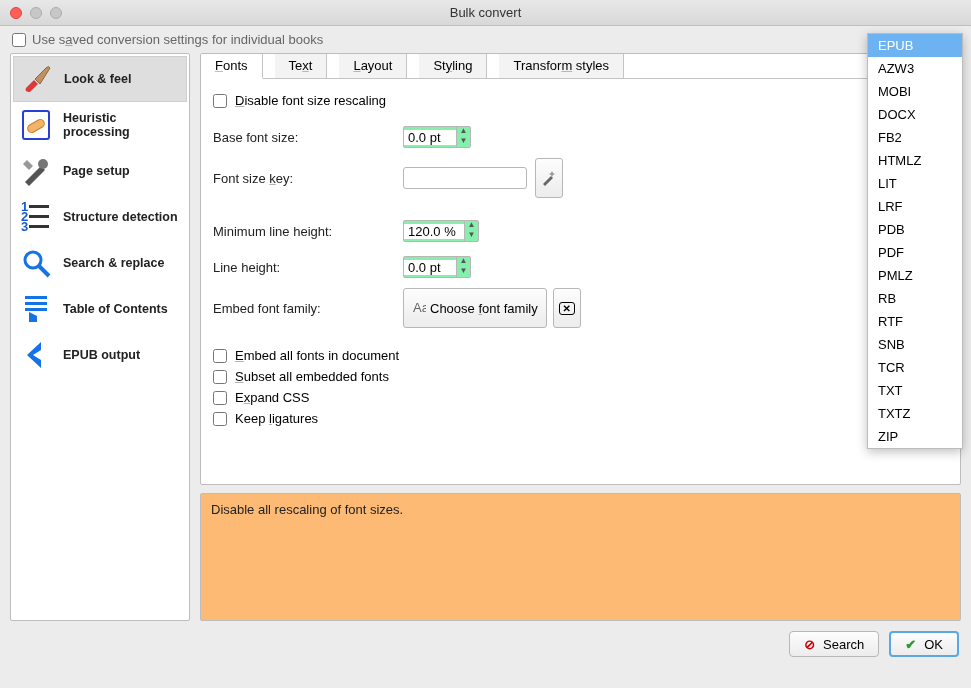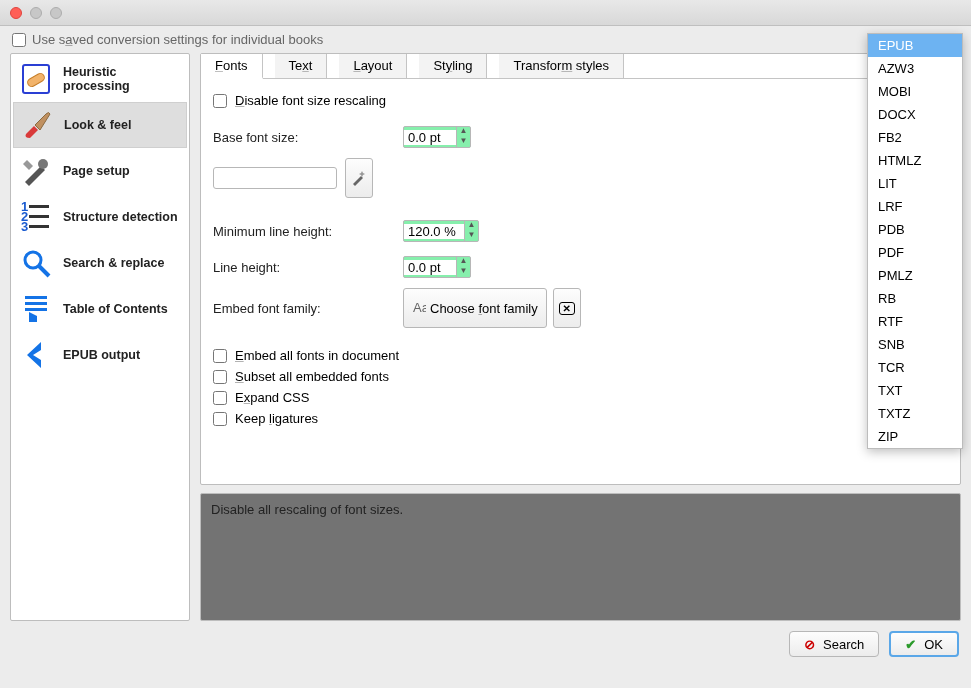--- a/index.html
+++ b/index.html
@@ -34,71 +34,72 @@
 .row .lab .ul { text-decoration: underline; text-decoration-color: rgba(0,0,0,0.3); }
 .chk { display: flex; align-items: flex-end; gap: 8px; margin: 4px 0 14px 0; }
 input[type=checkbox] { width: 14px; height: 14px; }
 .spin { display: inline-flex; align-items: center; border: 1px solid #b7b7b7; border-radius: 2px; background:#86efac; height: 22px; }
 .spin input { border: none; outline: none; width: 52px; padding: 0 4px; font-size: 13px; }
 .spin .arrows { width: 14px; display: flex; flex-direction: column; border-left: 1px solid #b7b7b7; }
 .spin .arrows span { height: 10px; line-height: 8px; font-size: 8px; text-align: center; color: #555; cursor: default; }
 .txt { border: 1px solid #b7b7b7; border-radius: 3px; height: 22px; width: 124px; padding: 0 4px; background:#fff; }
 .btn { border: 1px solid #b7b7b7; border-radius: 3px; background: linear-gradient(#fdfdfd,#ececec); padding: 2px 8px; height: 40px; display: inline-flex; align-items: center; gap: 4px; cursor: default; }
 .iconbtn { width: 28px; justify-content: center; }
-.helpbox { background: #737373; border: 1px solid #bdbdbd; border-radius: 2px; height: 128px; padding: 8px 10px; color:#222; }
+.helpbox { background: #fdba74; border: 1px solid #bdbdbd; border-radius: 2px; height: 128px; padding: 8px 10px; color:#222; }
 .footer { display: flex; justify-content: flex-end; gap: 10px; padding: 6px 12px; }
 .footer .btn { height: 26px; padding: 2px 14px; border-radius: 4px; }
 .footer .btn.ok { border: 2px solid #5aa7e8; background: linear-gradient(#fdfdfd,#ececec); }
 .cancel-ic { color:#c00; font-weight:bold; margin-right:4px; }
 .ok-ic { color:#2b9a2b; font-weight:bold; margin-right:4px; }
 .dropdown { position: absolute; top: 33px; right: 8px; width: 96px; background: #fff; border: 1px solid #bcbcbc; box-shadow: 0 3px 10px rgba(0,0,0,0.25); z-index: 50; }
 .dropdown div { padding: 4px 10px; cursor: default; }
 .dropdown div.sel { background: #6db3f2; color: #fff; }
 svg { display:block; }
 .chklike .ul { text-decoration: underline; text-decoration-color: rgba(0,0,0,0.3); }
 </style>
 </head>
 <body>
 
 <div class="titlebar">
   <div class="traffic">
     <span class="tl-close"></span>
     <span class="tl-min"></span>
     <span class="tl-max"></span>
   </div>
+  <div class="title">Bulk convert</div>
 </div>
 
 <div class="toprow">
   <label>
     <input type="checkbox" style="">
     <span class="chklike"><span>Use s</span><span class="ul">a</span><span>ved conversion settings for individual books</span></span>
   </label>
   <div class="spacer"></div>
   <span class="ofmt"><span>O</span><span class="ul">u</span><span>tput format:</span></span>
 </div>
 
 <div class="body">
   <div class="sidebar">
+    <div class="sb-item selected">
+      <span class="ic">
+        <svg width="34" height="34" viewBox="0 0 34 34">
+            <path d="M6 26 L14 18 L18 22 L10 30 Q4 30 6 26 Z" fill="#d93a3a"></path>
+            <path d="M15 17 L26 6 Q29 3 30 6 L20 22 Z" fill="#c09060" stroke="#8a6a40"></path>
+          </svg>
+      </span>
+      <span class="lbl">Look &amp; feel</span>
+    </div>
     <div class="sb-item">
       <span class="ic">
         <svg width="34" height="34" viewBox="0 0 34 34">
             <rect x="4" y="3" width="26" height="28" rx="2" fill="none" stroke="#2a3fd4" stroke-width="2"></rect>
             <rect x="8" y="14" width="18" height="8" rx="4" transform="rotate(-30 17 18)" fill="#f2b36a" stroke="#c77f2a"></rect>
           </svg>
       </span>
       <span class="lbl">Heuristic processing</span>
-    </div>
-    <div class="sb-item selected">
-      <span class="ic">
-        <svg width="34" height="34" viewBox="0 0 34 34">
-            <path d="M6 26 L14 18 L18 22 L10 30 Q4 30 6 26 Z" fill="#d93a3a"></path>
-            <path d="M15 17 L26 6 Q29 3 30 6 L20 22 Z" fill="#c09060" stroke="#8a6a40"></path>
-          </svg>
-      </span>
-      <span class="lbl">Look &amp; feel</span>
     </div>
     <div class="sb-item">
       <span class="ic">
         <svg width="34" height="34" viewBox="0 0 34 34">
             <path d="M6 28 L22 12 L26 16 L10 32 Z" fill="#555"></path>
             <circle cx="24" cy="10" r="5" fill="#777"></circle>
             <path d="M8 6 L14 12 L10 16 L4 10 Z" fill="#999"></path>
           </svg>
       </span>
       <span class="lbl">Page setup</span>
@@ -164,20 +165,21 @@
           <span class="lab">Base font size:</span>
           <span class="spin">
             <input value="0.0 pt" style="">
             <span class="arrows">
                 <span>▲</span>
                 <span>▼</span>
               </span>
           </span>
         </div>
         <div class="row">
+          <span class="lab chklike"><span>Font size </span><span class="ul">k</span><span>ey:</span></span>
           <input class="txt" value="" style="">
           <span style="width:8px"></span>
           <button class="btn iconbtn">
             <span>
               <svg width="16" height="16" viewBox="0 0 16 16">
                   <path d="M2 14 L10 6 L12 8 L4 16 Z" fill="#666"></path>
                   <path d="M11 1 L12 3 L14 4 L12 5 L11 7 L10 5 L8 4 L10 3 Z" fill="#999"></path>
                 </svg>
             </span>
           </button>

